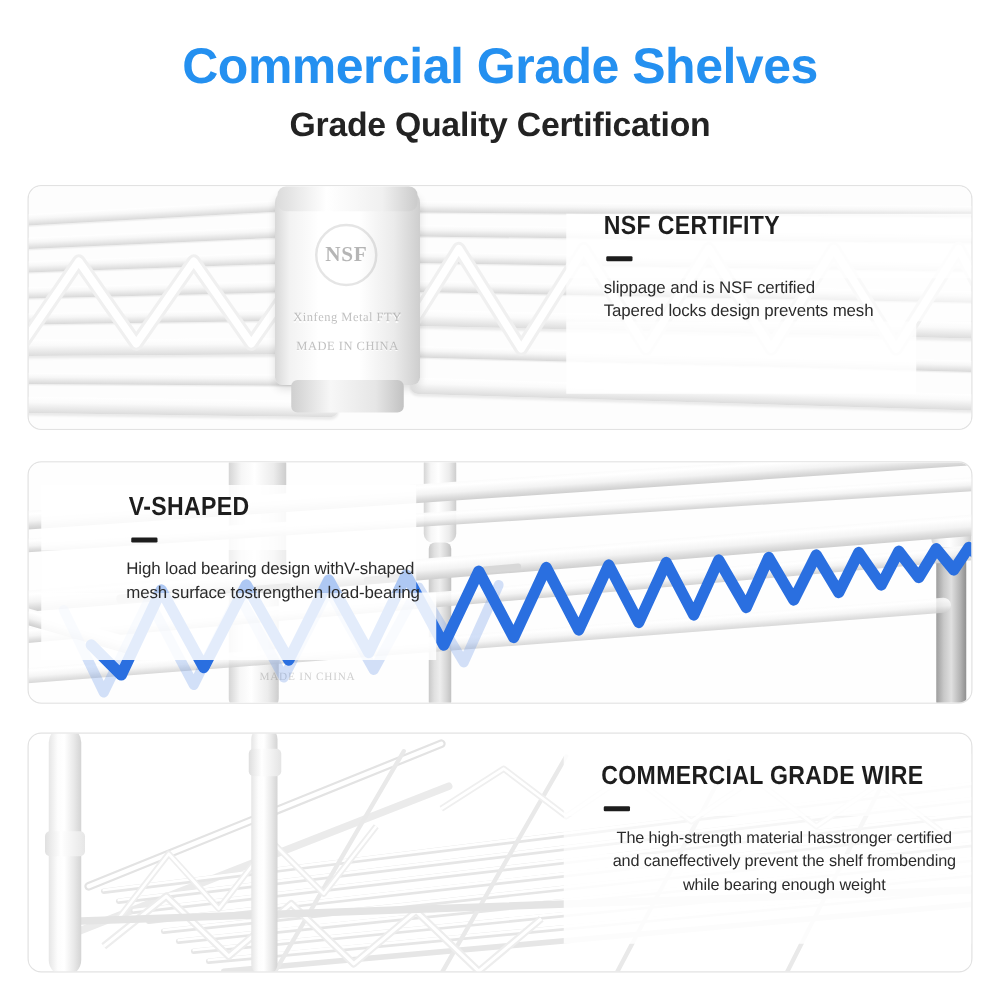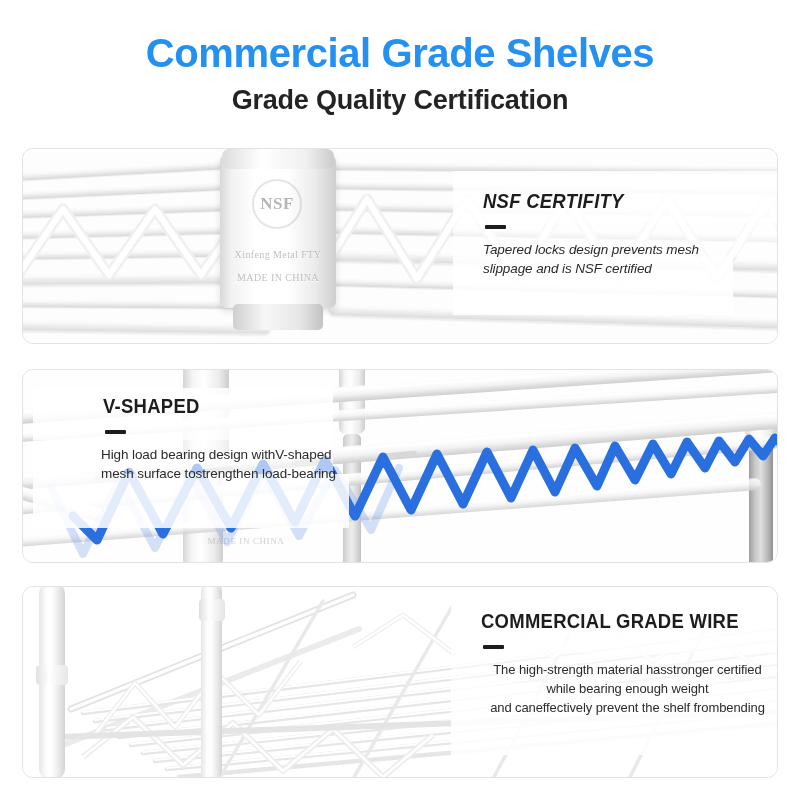--- a/index.html
+++ b/index.html
@@ -268,26 +268,26 @@
       <div class="sleeve-foot"></div>
       <div class="nsf-ring">NSF</div>
       <div class="emboss" id="emboss-1">Xinfeng Metal FTY</div>
       <div class="emboss" id="emboss-2">MADE IN CHINA</div>
     </div>
 
     <div class="wash" style="left:430px; top:22px;  width:330px; height:52px;"></div>
     <div class="wash wash-soft" style="left:430px; top:74px;  width:330px; height:34px;"></div>
     <div class="wash" style="left:430px; top:108px; width:280px; height:58px;"></div>
 
-    <div class="txt" style="left:460px; top:40px;font-style:italic;">
+    <div class="txt" style="left:460px; top:20px;">
       <div class="txt-head">NSF CERTIFITY</div>
       <div class="rule"></div>
       <div class="txt-body">
+        <div>slippage and is NSF certified</div>
         <div>Tapered locks design prevents mesh</div>
-        <div>slippage and is NSF certified</div>
       </div>
     </div>
   </div>
 
   <div class="panel" id="panel-2">
     <div class="panel-photo">
       <div id="p2-bg"></div>
 
       <div class="p2-sleeve" style="left:160px; top:-6px;  width:46px;  height:96px;"></div>
       <div class="p2-sleeve" style="left:160px; top:92px;  width:40px;  height:104px;"></div>
@@ -406,19 +406,19 @@
 
     <div class="wash" style="left:428px; top:16px;  width:332px; height:50px;"></div>
     <div class="wash wash-soft" style="left:428px; top:66px;  width:332px; height:30px;"></div>
     <div class="wash" style="left:428px; top:96px;  width:332px; height:72px;"></div>
 
     <div class="txt" style="left:458px; top:22px;text-align:center;">
       <div class="txt-head">COMMERCIAL GRADE WIRE</div>
       <div class="rule"></div>
       <div class="txt-body" style="font-size:13px;">
         <div>The high-strength material hasstronger certified</div>
+        <div>and caneffectively prevent the shelf frombending</div>
         <div>while bearing enough weight</div>
-        <div>and caneffectively prevent the shelf frombending</div>
       </div>
     </div>
   </div>
 
 </div>
 
 </body></html>

